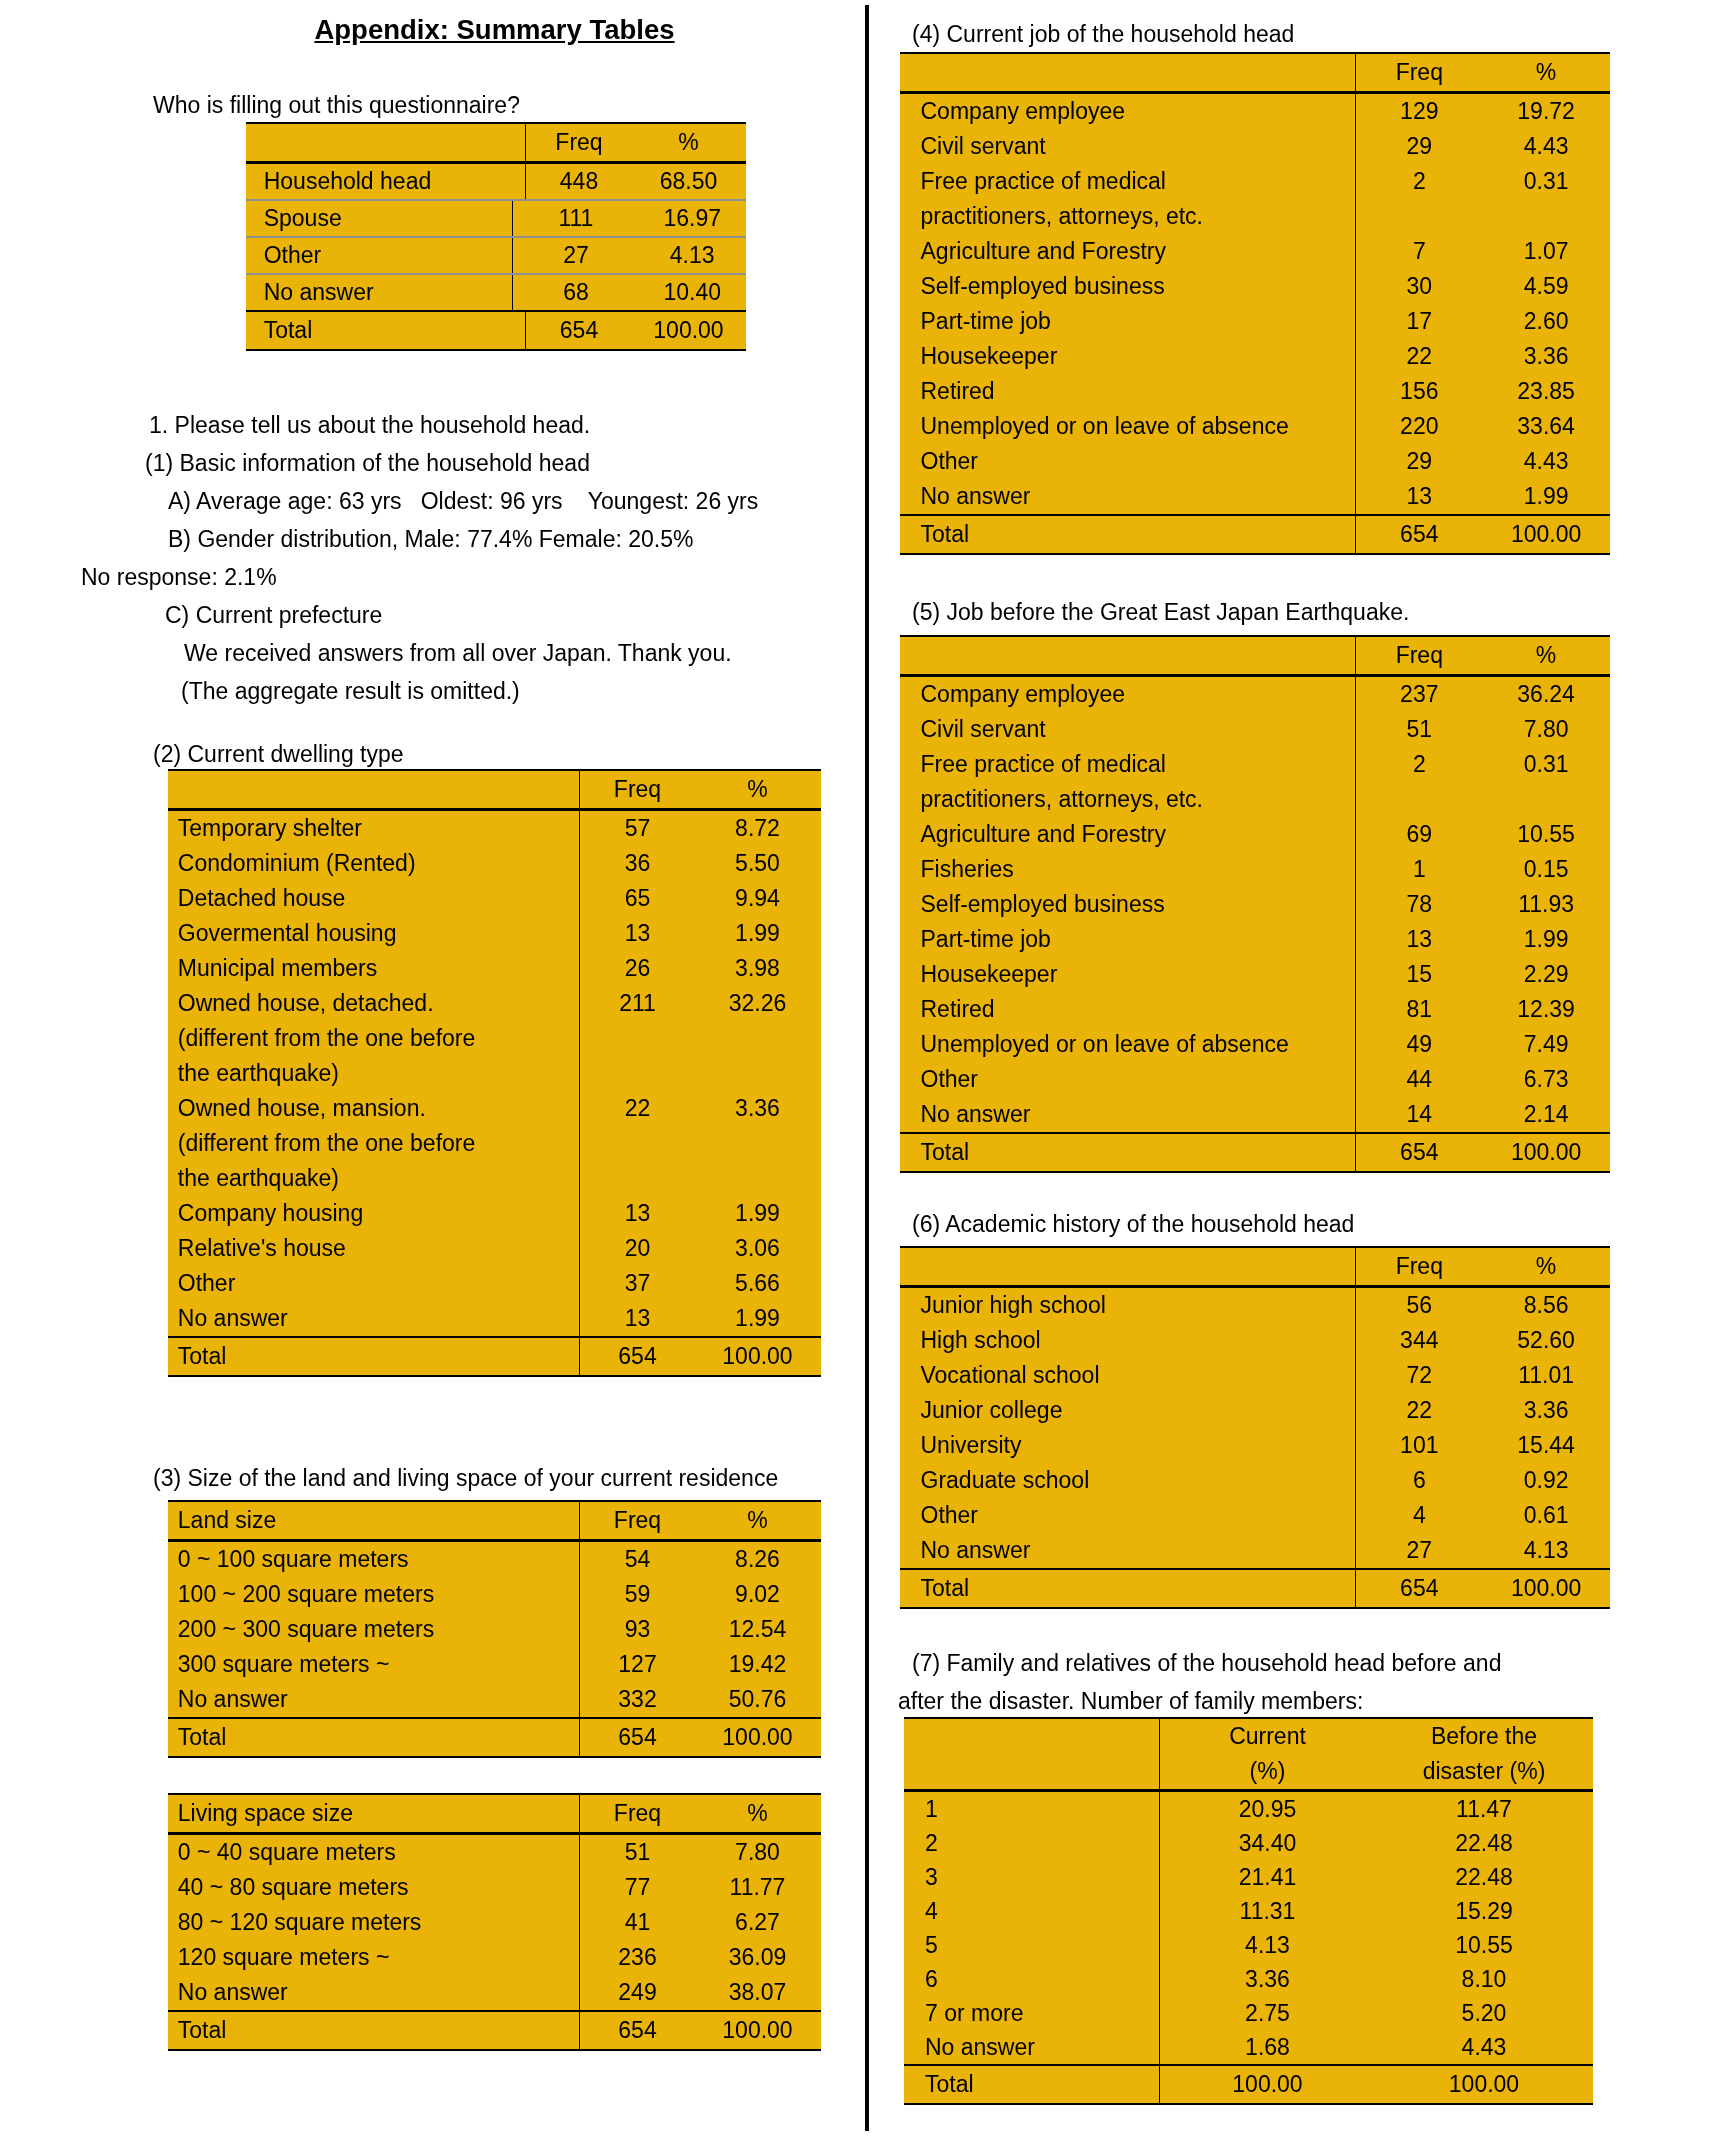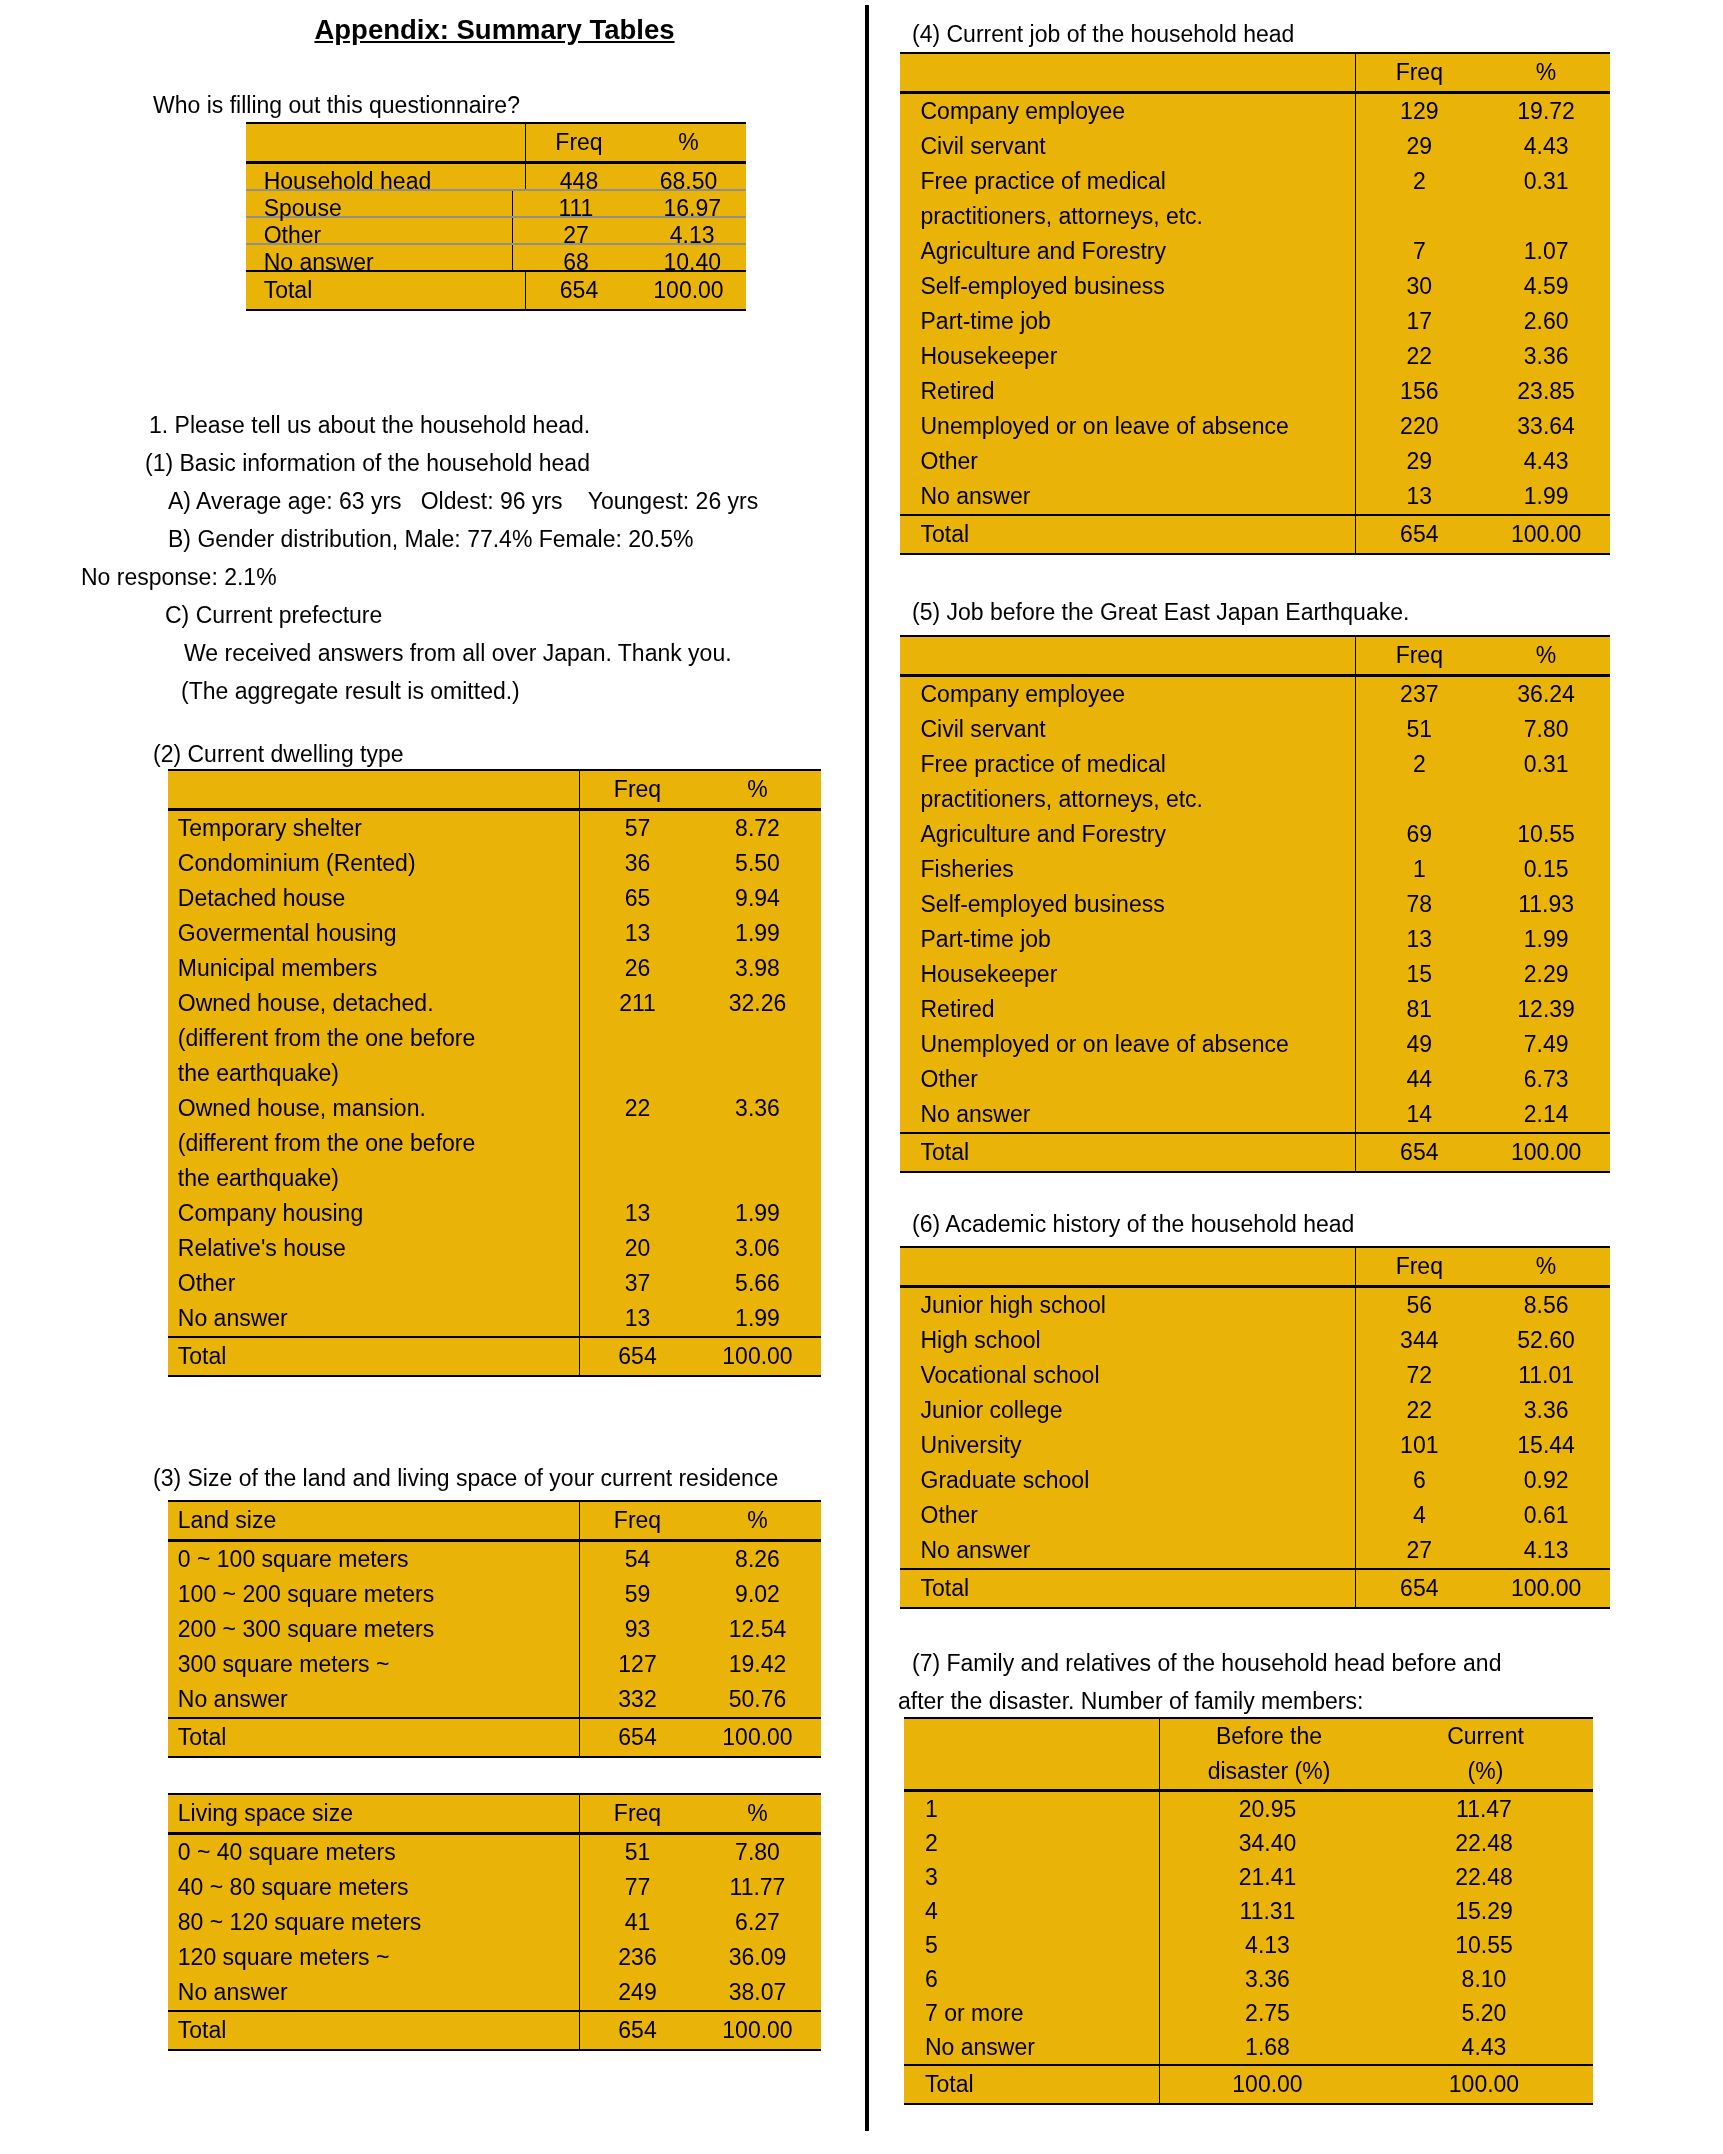--- a/index.html
+++ b/index.html
@@ -47,21 +47,21 @@
   .thead .line{height:37px;line-height:37px;}
   .total{border-top:2.7px solid #000;}
   .total .line{height:37px;line-height:37px;}
   .sep{border-top:2.7px solid #8f8f8f;gap:12px;}
 
   
   #respondent-table{left:246px;top:122px;width:500px;}
   #respondent-table .lab{width:280px;padding-left:17.7px;}
   #respondent-table .num1{width:106px;}
   #respondent-table .num2{width:113px;}
-  #respondent-table .line{height:25px;line-height:35px;}
+  #respondent-table .line{height:35px;line-height:35px;}
   #respondent-table .thead .line,#respondent-table .total .line{height:37px;line-height:37px;}
 
   
   .tblL{width:653px;}
   .tblL .lab{width:412px;padding-left:9.8px;}
   .tblL .num1{width:115px;}
   .tblL .num2{width:125px;}
   #dwelling-table{left:168px;top:769px;}
   #land-table{left:168px;top:1500px;}
   #living-table{left:168px;top:1793px;}
@@ -915,28 +915,28 @@
 
   <div class="heading" id="h7">
     <div class="hline">(7) Family and relatives of the household head before and</div>
     <div class="hline hline2">after the disaster. Number of family members:</div>
   </div>
   <div class="tbl tblF" id="family-table">
       <div class="trow thead">
         <div class="lab">
           <div class="line"></div>
         </div>
+        <div class="num num1">
+          <div class="line">Current</div>
+          <div class="line">(%)</div>
+        </div>
         <div class="num num2">
           <div class="line">Before the</div>
           <div class="line">disaster (%)</div>
         </div>
-        <div class="num num1">
-          <div class="line">Current</div>
-          <div class="line">(%)</div>
-        </div>
       </div>
       <div class="trow">
         <div class="lab">
           <div class="line">1</div>
         </div>
         <div class="num num1">
           <div class="line">20.95</div>
         </div>
         <div class="num num2">
           <div class="line">11.47</div>

